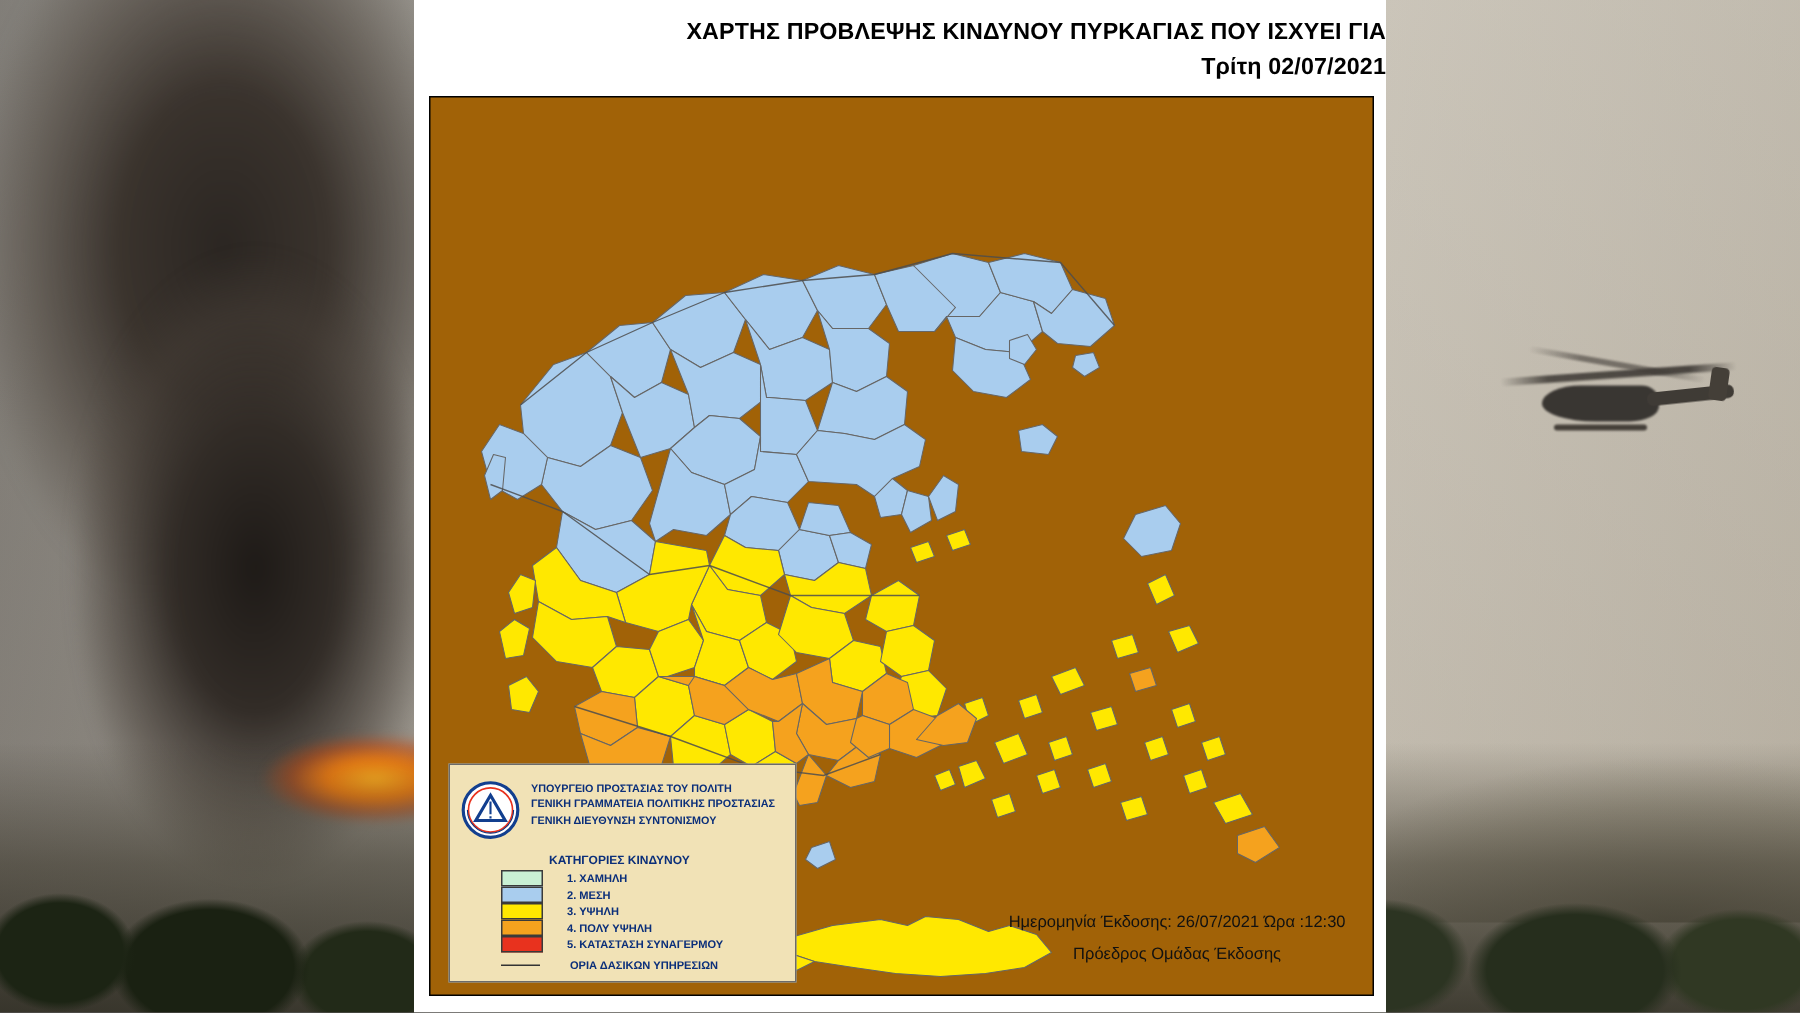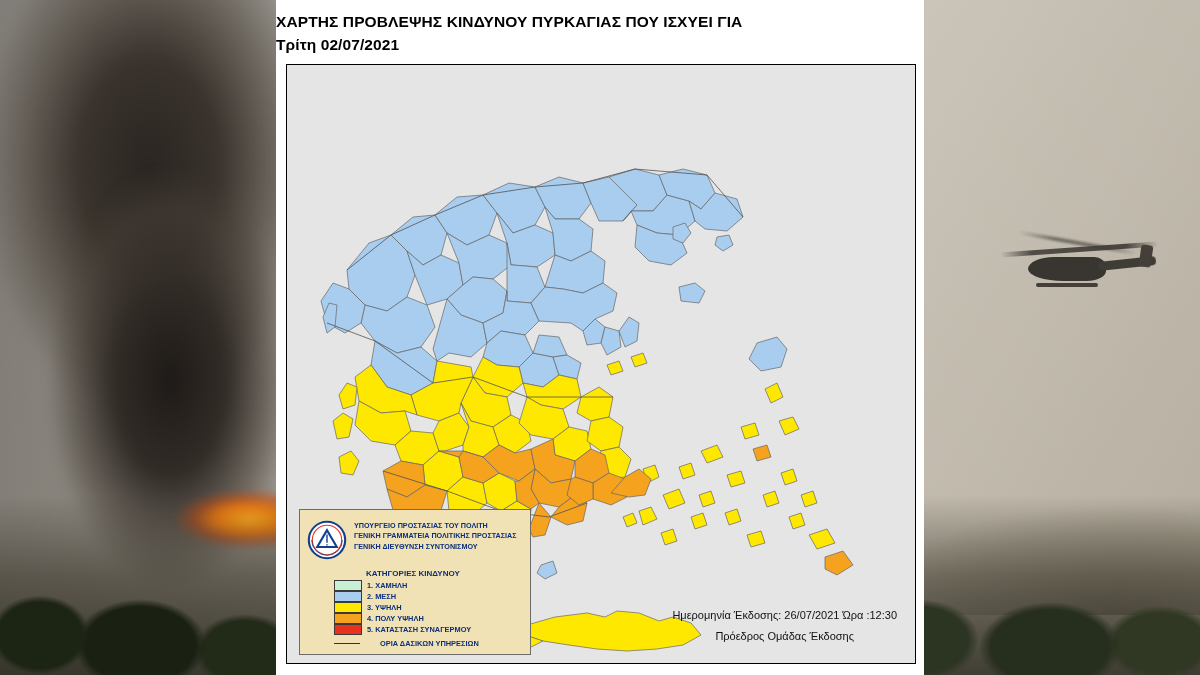--- a/index.html
+++ b/index.html
@@ -138,33 +138,33 @@
   .panel {
     position: absolute;
     left: 276px; top: 0;
     width: 648px; height: 675px;
     background: #ffffff;
   }
   .panel-title {
     position: absolute;
     left: 0; top: 10px;
     width: 648px;
-    text-align: left;
+    text-align: right;
     font-weight: bold;
     font-size: 15.5px;
     color: #000;
     line-height: 1.5;
     letter-spacing: 0.1px;
   }
   .map-frame {
     position: absolute;
     left: 10px; top: 64px;
     width: 628px; height: 598px;
     border: 1.5px solid #000;
-    background: #e5e5e5;
+    background: #a16207;
     overflow: hidden;
   }
   .map-svg { display: block; }
 
   
   .legend {
     position: absolute;
     left: 12px; bottom: 8px;
     width: 232px;
     background: #f1e2b6;
@@ -192,21 +192,21 @@
     font-size: 8px;
     color: #0b2f7a;
     font-weight: bold;
     margin: 5px 0 2px 28px;
     padding-left: 32px;
   }
   .legend-rows { margin-left: 28px; }
   .legend-row {
     display: flex;
     align-items: center;
-    gap: 5px;
+    gap: 16px;
     height: 11px;
   }
   .swatch {
     width: 26px; height: 9px;
     border: 0.8px solid #3a3a3a;
     flex: 0 0 26px;
   }
   .legend-label {
     font-size: 7.4px;
     color: #0b2f7a;

